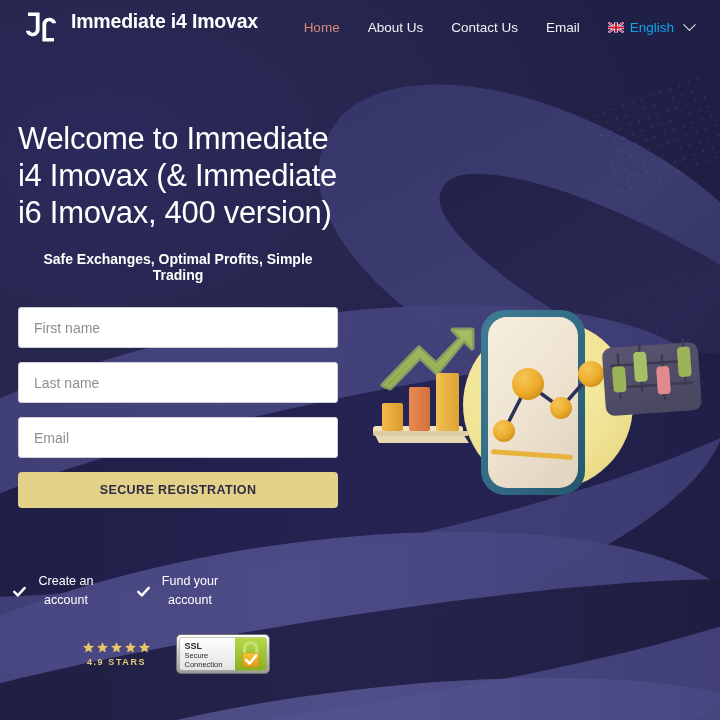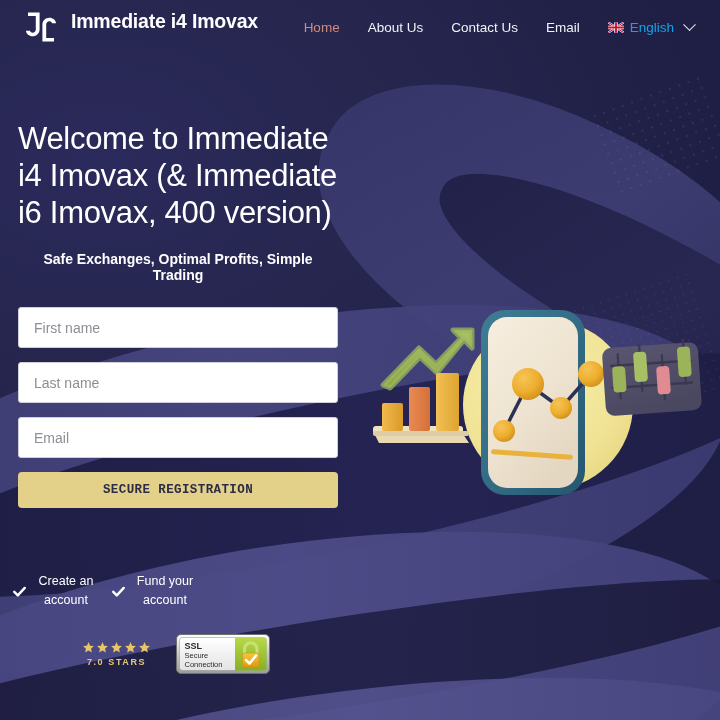--- a/index.html
+++ b/index.html
@@ -179,35 +179,36 @@
     margin-top: 6px;
   }
   .field::placeholder { color: #8d8d95; }
   .cta {
     display: block;
     width: 320px; height: 36px;
     background: #e3d189;
     border: none;
     border-radius: 4px;
     color: #2c2c44;
-    font-family: Liberation Mono, monospace;
+    font-family: Liberation Sans, sans-serif;
     font-size: 12.5px;
     font-weight: bold;
     letter-spacing: 0.4px;
     cursor: pointer;
     margin-top: 2px;
   }
 
   
   .steps {
     position: absolute;
     top: 572px; left: 12px;
     width: 330px;
     display: flex; align-items: center;
     z-index: 30;
+    gap: 25px;
   }
   .step { display: flex; align-items: center; gap: 8px; }
   .check { width: 15px; height: 15px; flex: none; display: block; }
   .step-label {
     color: #ffffff;
     font-size: 12.5px;
     line-height: 19px;
     text-align: center;
     width: 62px;
   }
@@ -423,21 +424,21 @@
         <svg class="star" viewBox="0 0 24 24" xmlns="http://www.w3.org/2000/svg">
             <path d="M12 2 L14.9 8.6 L22 9.4 L16.7 14.2 L18.2 21.2 L12 17.6 L5.8 21.2 L7.3 14.2 L2 9.4 L9.1 8.6 Z" fill="#e8c567"></path>
           </svg>
         <svg class="star" viewBox="0 0 24 24" xmlns="http://www.w3.org/2000/svg">
             <path d="M12 2 L14.9 8.6 L22 9.4 L16.7 14.2 L18.2 21.2 L12 17.6 L5.8 21.2 L7.3 14.2 L2 9.4 L9.1 8.6 Z" fill="#e8c567"></path>
           </svg>
         <svg class="star" viewBox="0 0 24 24" xmlns="http://www.w3.org/2000/svg">
             <path d="M12 2 L14.9 8.6 L22 9.4 L16.7 14.2 L18.2 21.2 L12 17.6 L5.8 21.2 L7.3 14.2 L2 9.4 L9.1 8.6 Z" fill="#e8c567"></path>
           </svg>
       </div>
-      <span class="rating-text">7.0 STARS</span>
+      <span class="rating-text">4.9 STARS</span>
     </div>
 
     <svg class="ssl-badge" viewBox="0 0 188 80" xmlns="http://www.w3.org/2000/svg">
       <defs>
         <linearGradient id="sslframe" x1="0" y1="0" x2="0" y2="1">
           <stop offset="0%" stop-color="#ffffff"></stop>
           <stop offset="50%" stop-color="#c9c9c9"></stop>
           <stop offset="100%" stop-color="#9a9a9a"></stop>
         </linearGradient>
         <linearGradient id="sslwhite" x1="0" y1="0" x2="0" y2="1">

